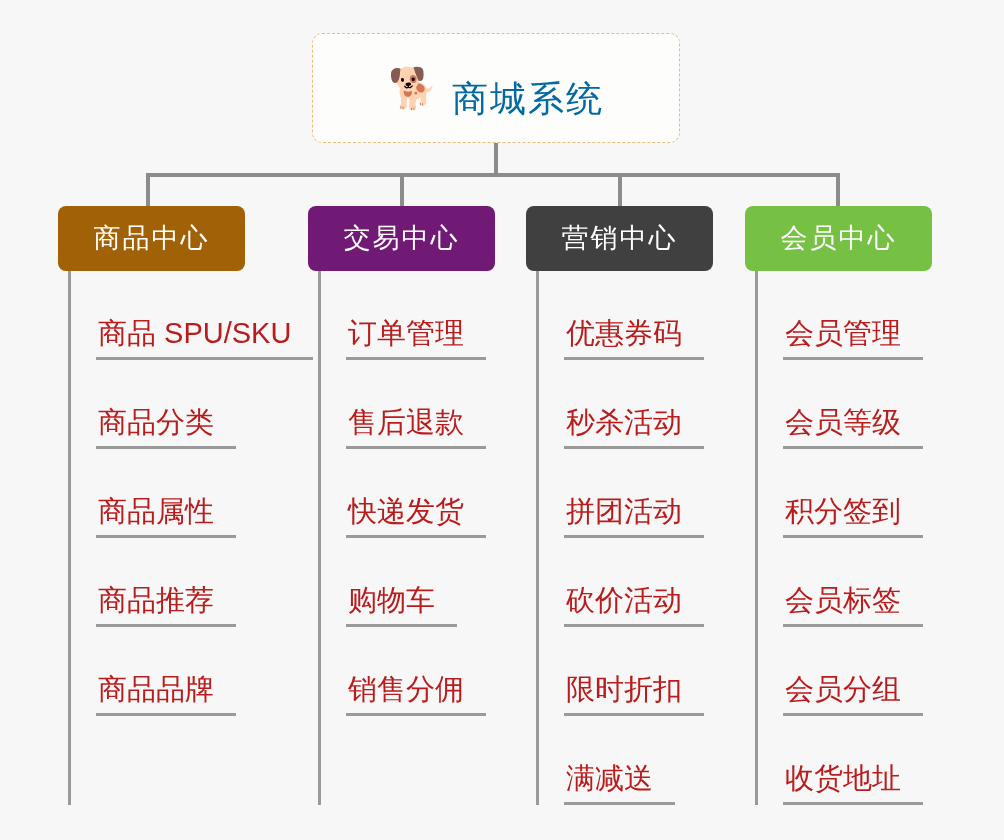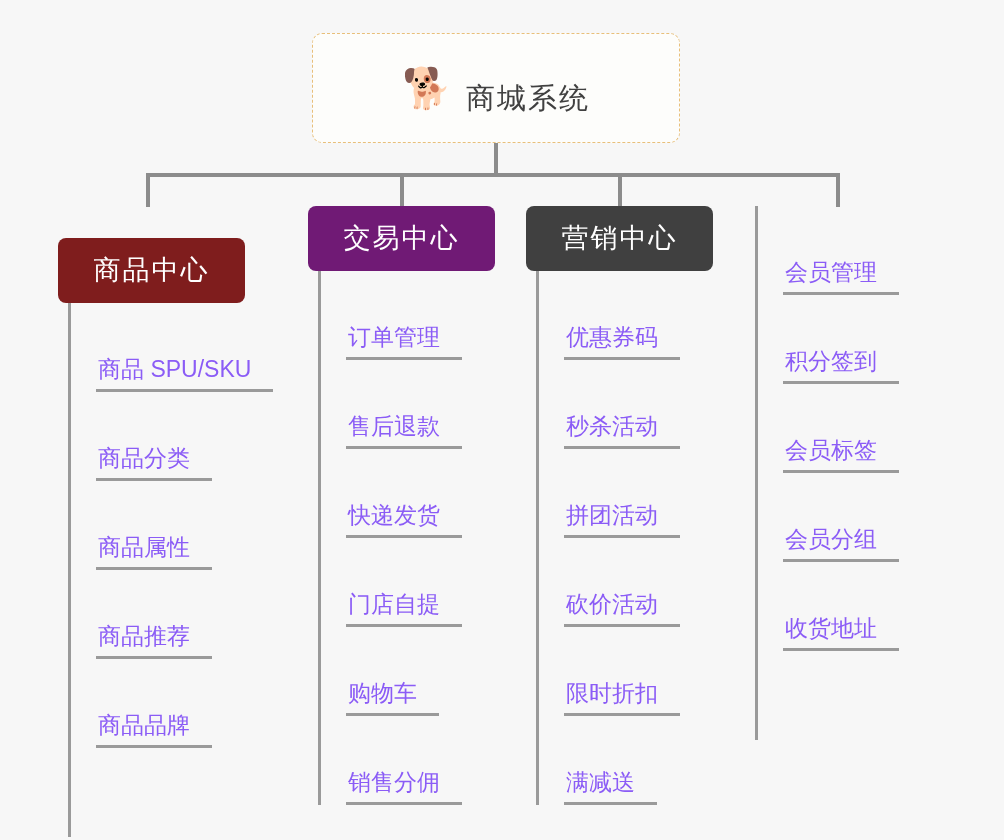--- a/index.html
+++ b/index.html
@@ -36,22 +36,22 @@
     align-items: center;
     justify-content: center;
     gap: 14px;
   }
   .root-emoji {
     font-size: 40px;
     line-height: 1;
     display: block;
   }
   .root-title {
-    font-size: 29px;
-    color: #404040;
+    font-size: 36px;
+    color: #0369a1;
     letter-spacing: 2px;
     white-space: nowrap;
     line-height: 1;
     margin-top: 21px;
   }
 
   
   .bus-stem {
     position: absolute;
     left: 494px;
@@ -115,22 +115,22 @@
     position: relative;
     height: 89px;
     display: flex;
     align-items: flex-end;
     box-sizing: border-box;
   }
   .leaf-label {
     display: inline-block;
     margin-left: 38px;
     padding-bottom: 7px;
-    font-size: 23px;
-    color: #8b5cf6;
+    font-size: 29px;
+    color: #b91c1c;
     white-space: nowrap;
     line-height: 1.1;
     border-bottom: 3px solid #9a9a9a;
     padding-left: 2px;
     padding-right: 22px;
   }
 </style>
 </head>
 <body>
 
@@ -143,21 +143,21 @@
 
   <div class="bus-stem"></div>
   <div class="bus-line"></div>
 
   <div class="bus-drop" style="left: 146px; background: rgb(140, 140, 140);"></div>
     <div class="bus-drop" style="left: 400px; background: rgb(140, 140, 140);"></div>
     <div class="bus-drop" style="left: 618px; background: rgb(140, 140, 140);"></div>
     <div class="bus-drop" style="left: 836px; background: rgb(140, 140, 140);"></div>
     <div id="columns-host">
       <div class="column" style="left: 58px;">
-        <div class="cat-header" style="background: #7f1d1d; margin-top: 32px;">
+        <div class="cat-header" style="background: #a16207;">
           <span class="cat-header-label">商品中心</span>
         </div>
         <div class="leaf-list">
           <div class="leaf-trunk" style="background: rgb(154, 154, 154); height: 534px;"></div>
           <div class="leaf-item">
             <span class="leaf-label">商品 SPU/SKU</span>
           </div>
           <div class="leaf-item">
             <span class="leaf-label">商品分类</span>
           </div>
@@ -181,23 +181,20 @@
           <div class="leaf-item">
             <span class="leaf-label">订单管理</span>
           </div>
           <div class="leaf-item">
             <span class="leaf-label">售后退款</span>
           </div>
           <div class="leaf-item">
             <span class="leaf-label">快递发货</span>
           </div>
           <div class="leaf-item">
-            <span class="leaf-label">门店自提</span>
-          </div>
-          <div class="leaf-item">
             <span class="leaf-label">购物车</span>
           </div>
           <div class="leaf-item">
             <span class="leaf-label">销售分佣</span>
           </div>
         </div>
       </div>
       <div class="column" style="left: 526px;">
         <div class="cat-header" style="background: #404040;">
           <span class="cat-header-label">营销中心</span>
@@ -218,26 +215,32 @@
           </div>
           <div class="leaf-item">
             <span class="leaf-label">限时折扣</span>
           </div>
           <div class="leaf-item">
             <span class="leaf-label">满减送</span>
           </div>
         </div>
       </div>
       <div class="column" style="left: 745px;">
+        <div class="cat-header" style="background: rgb(118, 192, 68);">
+          <span class="cat-header-label">会员中心</span>
+        </div>
         <div class="leaf-list">
           <div class="leaf-trunk" style="background: rgb(154, 154, 154); height: 534px;"></div>
           <div class="leaf-item">
             <span class="leaf-label">会员管理</span>
           </div>
           <div class="leaf-item">
+            <span class="leaf-label">会员等级</span>
+          </div>
+          <div class="leaf-item">
             <span class="leaf-label">积分签到</span>
           </div>
           <div class="leaf-item">
             <span class="leaf-label">会员标签</span>
           </div>
           <div class="leaf-item">
             <span class="leaf-label">会员分组</span>
           </div>
           <div class="leaf-item">
             <span class="leaf-label">收货地址</span>

